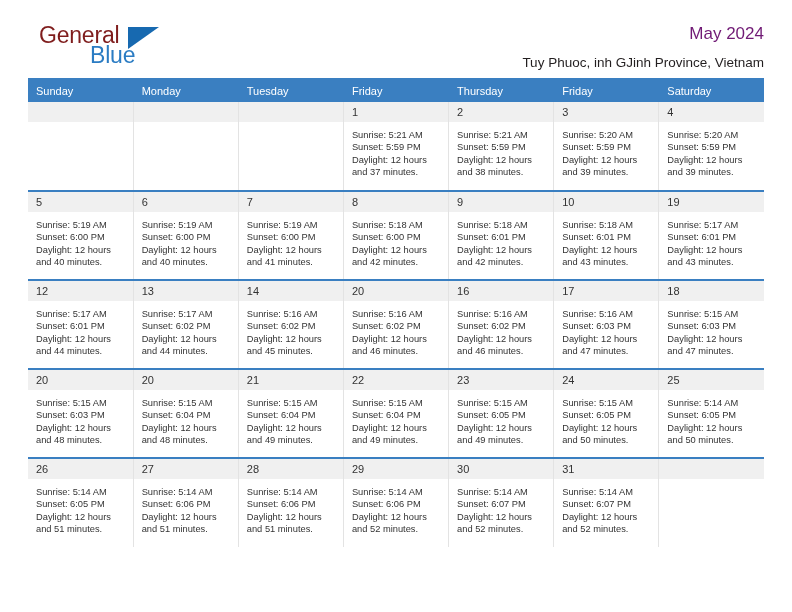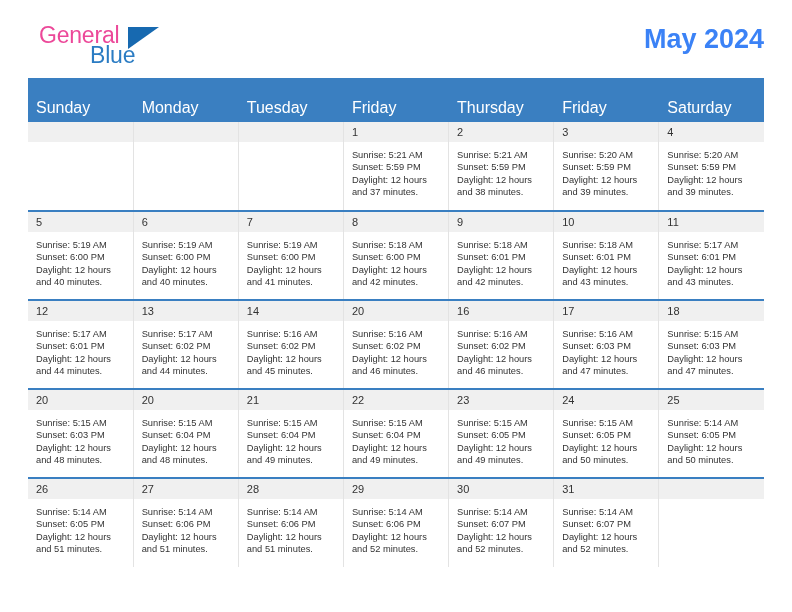--- a/index.html
+++ b/index.html
@@ -36,21 +36,21 @@
     width: 190px;
     height: 52px;
     flex: 0 0 auto;
   }
   .brand-general {
     position: absolute;
     left: 11px;
     top: 0px;
     font-size: 23px;
     letter-spacing: -0.2px;
-    color: #ec4899;
+    color: #7f1d1d;
     line-height: 1;
   }
   .brand-blue {
     position: absolute;
     left: 62px;
     top: 20px;
     font-size: 23px;
     letter-spacing: -0.2px;
     color: #2b7cc3;
     line-height: 1;
@@ -63,46 +63,45 @@
     height: 0;
     border-left: 31px solid #1769b0;
     border-bottom: 22px solid transparent;
   }
   .title-block {
     text-align: right;
     flex: 1 1 auto;
     padding-top: 1px;
   }
   .cal-title {
-    font-size: 27px;
-    color: #3b82f6;
+    font-size: 17px;
+    color: #701a75;
     line-height: 1.1;
     white-space: nowrap;
-    font-weight: bold;
   }
   .cal-subtitle {
     font-size: 13.5px;
     color: #231f20;
     margin-top: 11px;
     white-space: nowrap;
   }
 
   
   .calendar {
     width: 736px;
     border-collapse: collapse;
     table-layout: fixed;
   }
   .calendar th {
     background: #3a7fc1;
     color: #ffffff;
-    font-size: 16px;
+    font-size: 11px;
     font-weight: normal;
     text-align: left;
-    padding: 21px 0 5px 8px;
+    padding: 7px 0 5px 8px;
     height: 19px;
     box-sizing: border-box;
     border-right: 1px solid #3a7fc1;
   }
   .calendar td {
     vertical-align: top;
     padding: 0;
     border-right: 1px solid #e3e3e3;
     border-top: 2px solid #3a7fc1;
     height: 89px;
@@ -145,20 +144,21 @@
 <div class="page">
 
   <div class="header">
     <div class="brand">
       <span class="brand-general">General</span>
       <span class="brand-triangle"></span>
       <span class="brand-blue">Blue</span>
     </div>
     <div class="title-block">
       <div class="cal-title">May 2024</div>
+      <div class="cal-subtitle">Tuy Phuoc, inh GJinh Province, Vietnam</div>
     </div>
   </div>
 
   <table class="calendar">
     <thead>
       <tr>
         <th>Sunday</th>
         <th>Monday</th>
         <th>Tuesday</th>
         <th>Friday</th>
@@ -264,21 +264,21 @@
           <td class="">
             <span class="daynum">10</span>
             <div class="cell-body">
               <div>Sunrise: 5:18 AM</div>
               <div>Sunset: 6:01 PM</div>
               <div>Daylight: 12 hours</div>
               <div>and 43 minutes.</div>
             </div>
           </td>
           <td class="">
-            <span class="daynum">11</span>
+            <span class="daynum">19</span>
             <div class="cell-body">
               <div>Sunrise: 5:17 AM</div>
               <div>Sunset: 6:01 PM</div>
               <div>Daylight: 12 hours</div>
               <div>and 43 minutes.</div>
             </div>
           </td>
         </tr>
         <tr class="week-row">
           <td class="">

